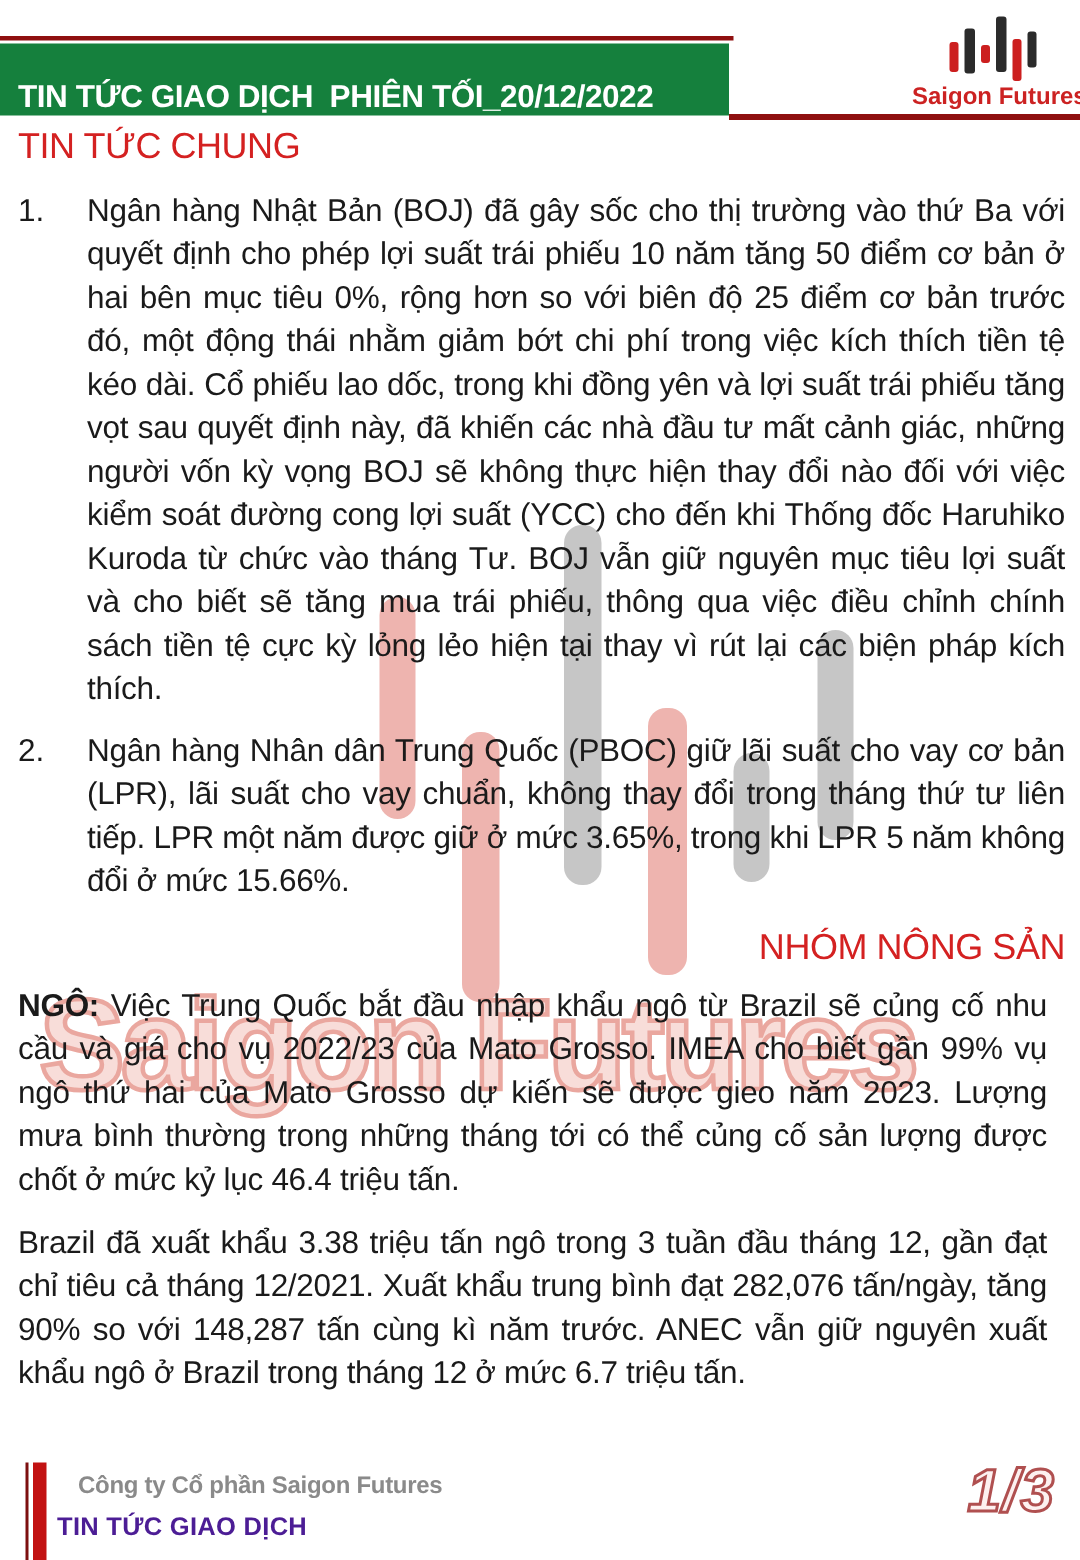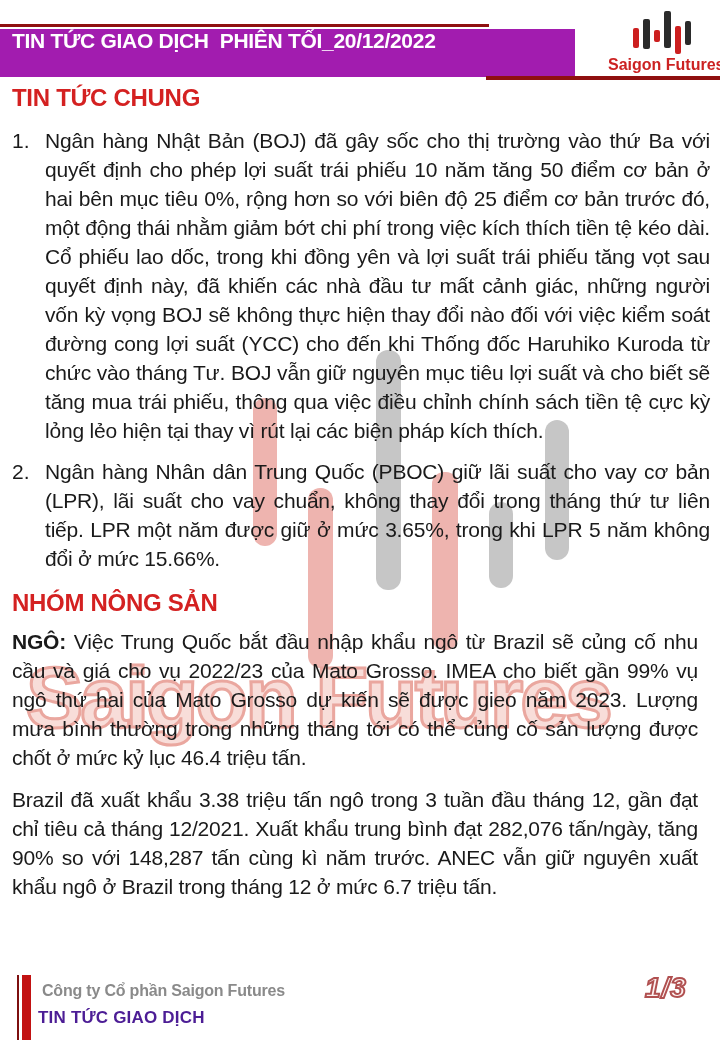--- a/index.html
+++ b/index.html
@@ -17,22 +17,22 @@
   .wm-bar.gray{background:#c6c6c6;}
   .wm-text{
     position:absolute;left:26px;top:648px;
     font-size:86px;font-weight:bold;letter-spacing:-3px;white-space:nowrap;
     color:#f8ddd9;-webkit-text-stroke:3px #eaa79f;
   }
   
   .content{position:absolute;inset:0;z-index:1;}
   .top-line{position:absolute;left:0;top:24px;width:489px;height:3px;background:#8f1010;}
   .banner{
-    position:absolute;left:0;top:29px;width:575px;height:48px;
-    background:#a21caf;display:flex;align-items:flex-start;
+    position:absolute;left:0;top:29px;width:486px;height:48px;
+    background:#15803d;display:flex;align-items:flex-end;
   }
   .banner-title{
     color:#ffffff;font-size:21px;font-weight:bold;
     padding-left:12px;white-space:pre;letter-spacing:-0.3px;
   }
   .logo{position:absolute;left:600px;top:6px;width:120px;height:70px;}
   .logo-bars{
     position:absolute;left:33px;top:2px;height:48px;width:62px;
     display:flex;align-items:center;gap:4px;
   }
@@ -46,37 +46,37 @@
   .lb5{width:6px;height:28px;transform:translateY(8px);}
   .lb6{width:6px;height:24px;transform:translateY(1px);}
   .logo-name{
     position:absolute;left:8px;top:50px;width:112px;
     color:#cc2222;font-size:16px;font-weight:bold;white-space:nowrap;
   }
   .logo-under-line{position:absolute;left:486px;top:76px;width:234px;height:4px;background:#8f1010;}
   
   .body{position:absolute;left:12px;top:84px;width:698px;}
   .sec-heading{
-    color:#d42121;font-size:24px;font-weight:bold;
+    color:#d42121;font-size:24px;font-weight:normal;
     margin:0 0 14px 0;letter-spacing:-0.3px;
   }
-  .sec-heading.second{margin:16px 0 10px 0;}
+  .sec-heading.second{margin:16px 0 10px 0;text-align:right;}
   .list-item{display:flex;margin:0 0 12px 0;}
   .list-num{width:33px;flex:0 0 33px;font-size:21px;line-height:29px;}
-  .list-text,.para{font-size:21px;line-height:29px;text-align:justify;letter-spacing:-0.2px;}
+  .list-text,.para{font-size:21px;line-height:29px;text-align:justify;letter-spacing:-0.2px;margin-left:13px;}
   .para{margin:0 12px 13px 0;}
   .para b{font-weight:bold;}
   
   .footer-thin-line{position:absolute;left:17px;top:975px;bottom:0;width:2px;background:#7d0f0f;}
   .footer-red-bar{position:absolute;left:22px;top:975px;bottom:0;width:9px;background:#c21212;}
-  .footer-company{position:absolute;left:42px;top:982px;color:#8a8a8a;font-size:16px;font-weight:bold;letter-spacing:-0.2px;}
+  .footer-company{position:absolute;left:52px;top:982px;color:#8a8a8a;font-size:16px;font-weight:bold;letter-spacing:-0.2px;}
   .footer-bulletin{position:absolute;left:38px;top:1008px;color:#4c1d95;font-size:17px;font-weight:bold;letter-spacing:0.2px;}
   .page-number{
     position:absolute;left:645px;top:972px;
-    font-size:28px;font-weight:bold;font-style:italic;
+    font-size:40px;font-weight:bold;font-style:italic;
     color:#fdf1f0;-webkit-text-stroke:2px #b05050;letter-spacing:1px;
   }
 </style>
 </head>
 <body>
 
 <div class="watermark">
   <div class="wm-bar red" style="left:253px;top:398px;width:24px;height:148px;"></div>
   <div class="wm-bar red" style="left:308px;top:488px;width:25px;height:180px;"></div>
   <div class="wm-bar gray" style="left:376px;top:350px;width:25px;height:240px;"></div>

